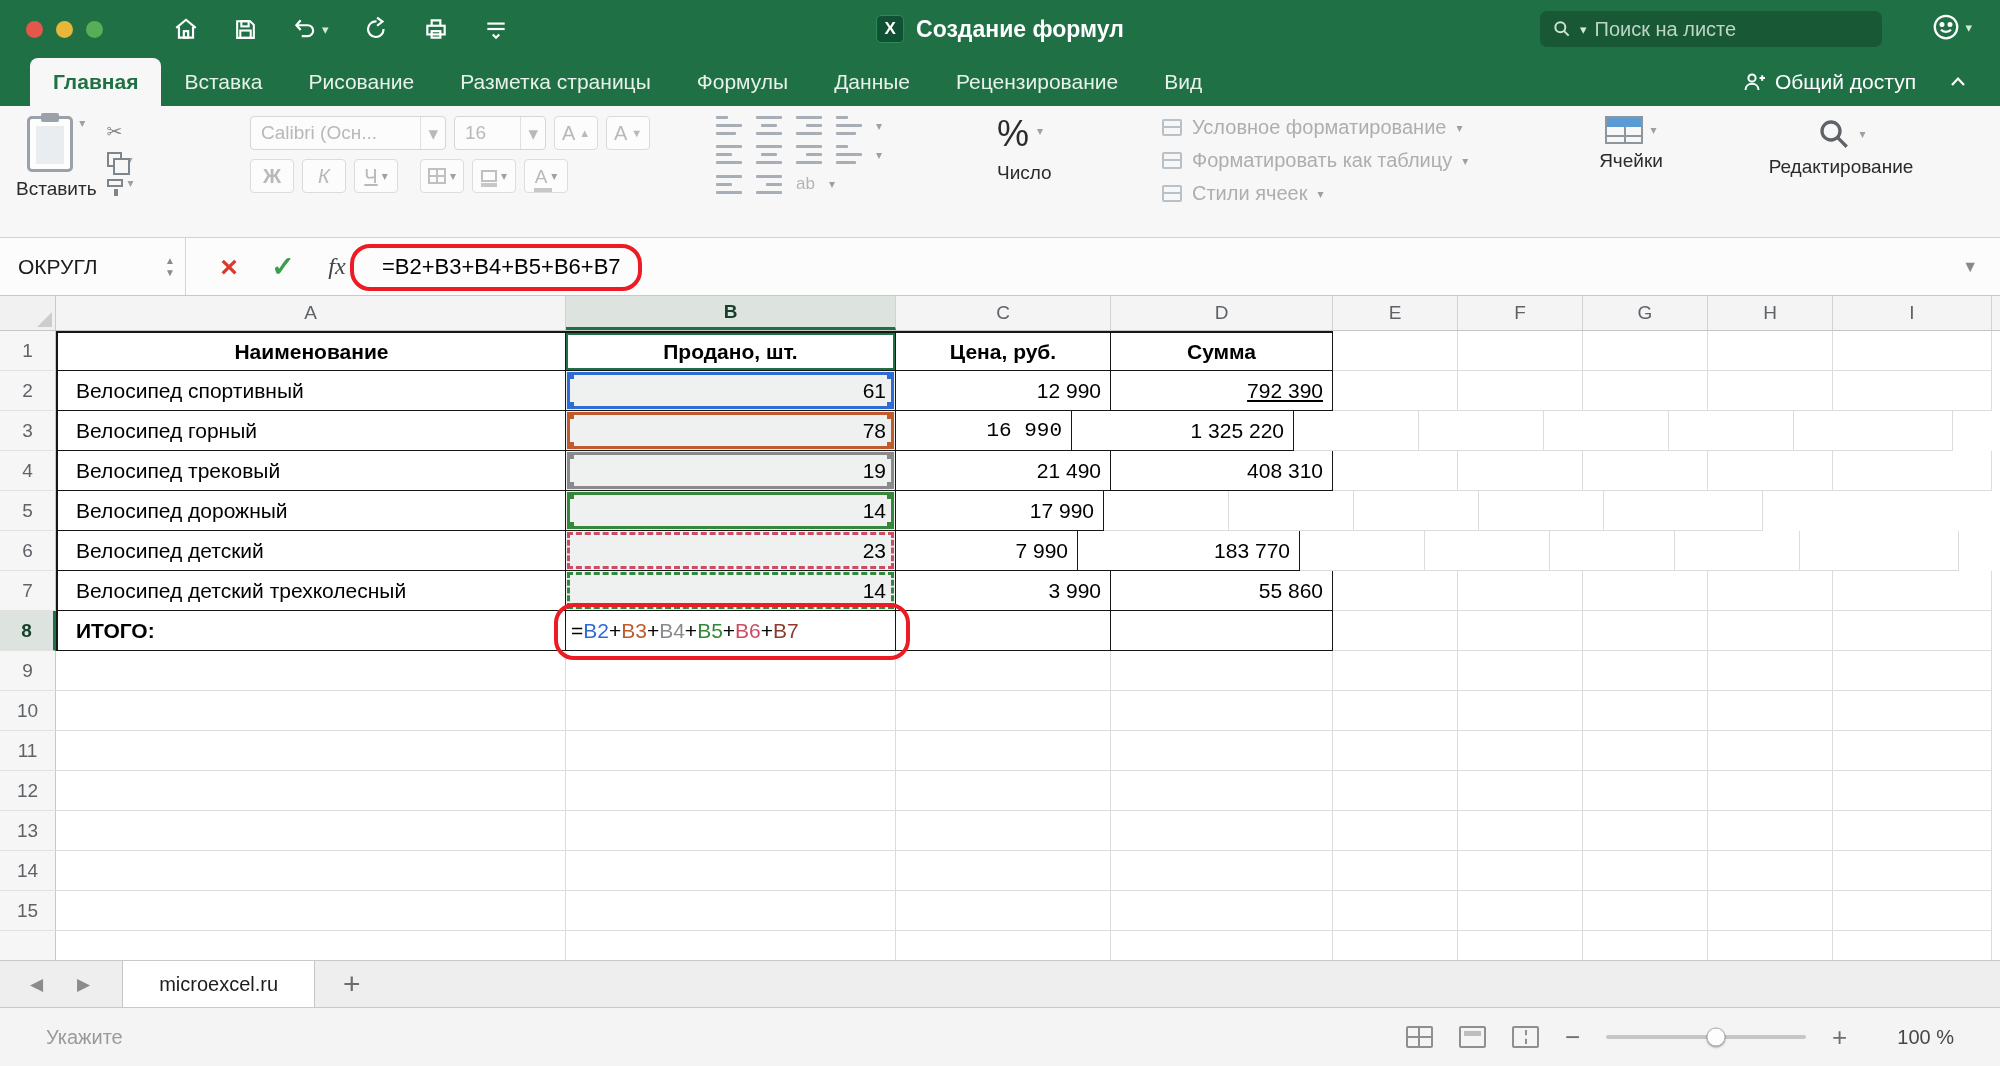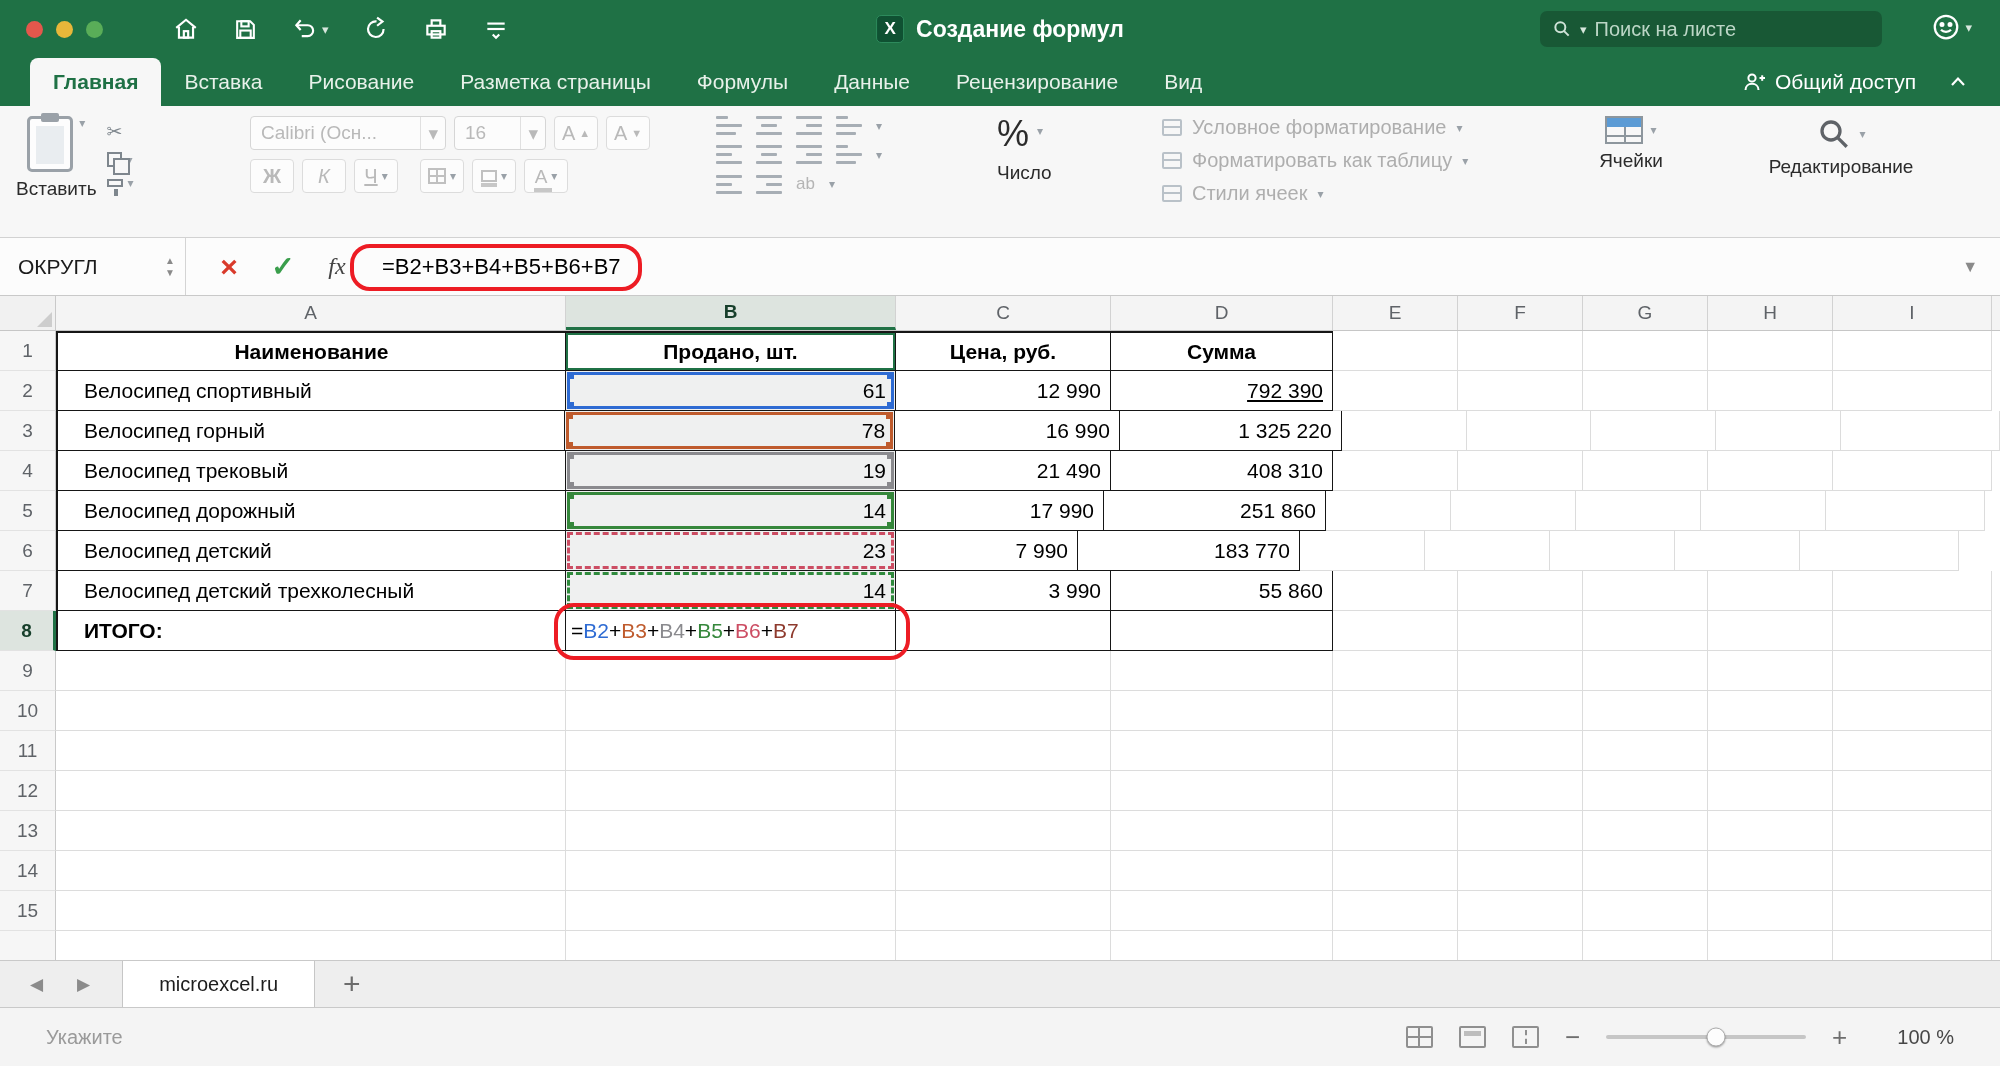--- a/index.html
+++ b/index.html
@@ -110,21 +110,21 @@
   .ch { display:flex; align-items:center; justify-content:center; font-size:19px; color:#5f6368; border-right:1px solid #d2d2d2; height:100%; }
   .ch.sel { background:#dde4df; border-bottom:3px solid #1f7145; color:#173f2b; font-weight:bold; }
   .grow { display:flex; height:40px; }
   .rh { width:56px; display:flex; align-items:center; justify-content:center; font-size:19px; color:#5f6368; border-right:1px solid #c9c9c9; border-bottom:1px solid #e2e2e2; background:#f6f6f6; }
   .rh.sel { background:#dde4df; border-right:3px solid #1f7145; color:#173f2b; font-weight:bold; }
   .cell { position:relative; display:flex; align-items:center; font-size:21px; color:#000; border-right:1px solid #dcdcdc; border-bottom:1px solid #dcdcdc; background:#fff; }
   .cell.tb { border-right:1.5px solid #161616; border-bottom:1.5px solid #161616; }
   .cell.tb-top { border-top:2px solid #161616; }
   .cell.tb-left { border-left:2px solid #161616; }
   .cell.th { font-weight:bold; justify-content:center; }
-  .cell.tname { padding-left:26px; }
+  .cell.tname { padding-left:18px; }
   .cell.tnum { justify-content:flex-end; padding-right:9px; }
   .cell.ttotal { font-weight:bold; }
   .cell.bref { background:#eff0f0; }
   .cell.b1sel::after { content:''; position:absolute; inset:0; border:2.5px solid #1f7145; pointer-events:none; }
   .refborder { position:absolute; inset:1px; border-width:3px; pointer-events:none; z-index:2; }
   .handle { position:absolute; width:7px; height:7px; }
   .handle.tl { left:-3px; top:-3px; } .handle.tr { right:-3px; top:-3px; }
   .handle.bl { left:-3px; bottom:-3px; } .handle.br { right:-3px; bottom:-3px; }
   .cell.tformula { padding-left:5px; font-size:21px; }
   .cell.tformula span { white-space:pre; }
@@ -493,21 +493,21 @@
         </div>
         <div class="grow">
           <div class="rh">3</div>
           <div class="cell tb tb-left tname" style="width: 510px;">Велосипед горный</div>
           <div class="cell tb tnum bref" style="width: 330px;">78<div class="refborder" style="border-color: rgb(191, 91, 45); border-style: solid;">
               <div class="handle tl" style="background: rgb(191, 91, 45);"></div>
               <div class="handle tr" style="background: rgb(191, 91, 45);"></div>
               <div class="handle bl" style="background: rgb(191, 91, 45);"></div>
               <div class="handle br" style="background: rgb(191, 91, 45);"></div>
             </div></div>
-          <div class="cell tb tnum" style="width: 225px;">16 990</div>
+          <div class="cell tb tnum" style="width: 176px; font-family: Liberation Mono, monospace;">16 990</div>
           <div class="cell tb tnum" style="width: 222px;">1 325 220</div>
           <div class="cell" style="width: 125px;"></div>
           <div class="cell" style="width: 125px;"></div>
           <div class="cell" style="width: 125px;"></div>
           <div class="cell" style="width: 125px;"></div>
           <div class="cell" style="width: 159px;"></div>
         </div>
         <div class="grow">
           <div class="rh">4</div>
           <div class="cell tb tb-left tname" style="width: 510px;">Велосипед трековый</div>
@@ -528,21 +528,20 @@
         <div class="grow">
           <div class="rh">5</div>
           <div class="cell tb tb-left tname" style="width: 510px;">Велосипед дорожный</div>
           <div class="cell tb tnum bref" style="width: 330px;">14<div class="refborder" style="border-color: rgb(53, 135, 59); border-style: solid;">
               <div class="handle tl" style="background: rgb(53, 135, 59);"></div>
               <div class="handle tr" style="background: rgb(53, 135, 59);"></div>
               <div class="handle bl" style="background: rgb(53, 135, 59);"></div>
               <div class="handle br" style="background: rgb(53, 135, 59);"></div>
             </div></div>
           <div class="cell tb tnum" style="width: 208px;">17 990</div>
-          <div class="cell tb tnum" style="width: 222px;">251 860</div>
           <div class="cell" style="width: 125px;"></div>
           <div class="cell" style="width: 125px;"></div>
           <div class="cell" style="width: 125px;"></div>
           <div class="cell" style="width: 125px;"></div>
           <div class="cell" style="width: 159px;"></div>
         </div>
         <div class="grow">
           <div class="rh">6</div>
           <div class="cell tb tb-left tname" style="width: 510px;">Велосипед детский</div>
           <div class="cell tb tnum bref" style="width: 330px;">23<div class="refborder" style="border-color: rgb(204, 77, 99); border-style: dashed;"></div></div>

